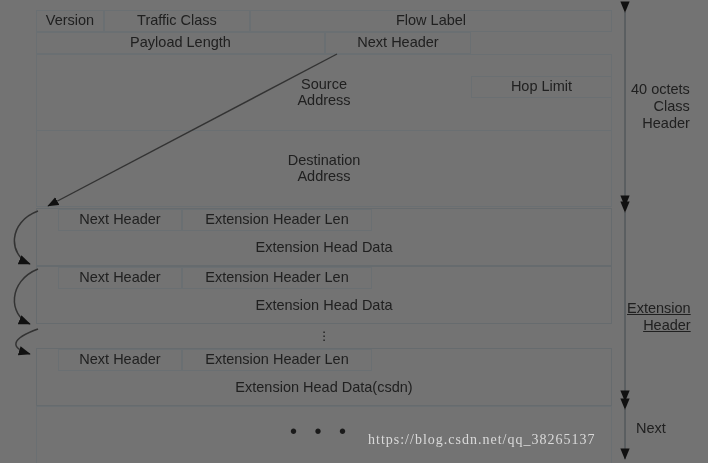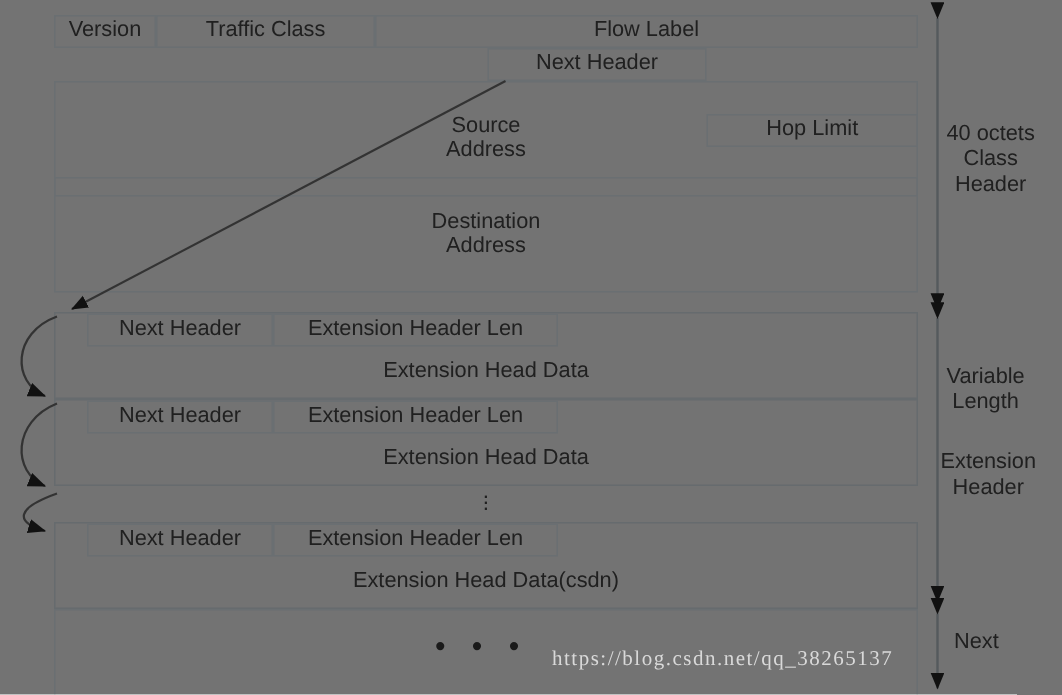--- a/index.html
+++ b/index.html
@@ -41,21 +41,21 @@
     justify-content: center;
   }
   .cell.multiline span { display: block; }
 
   
   .side-label {
     position: absolute;
     font-size: 14.5px;
     color: #202020;
     line-height: 1.18;
-    text-align: center;
+    text-align: right;
     white-space: nowrap;
   }
   .side-label span { display: block; }
 
   
   .vdots {
     position: absolute;
     font-size: 15px;
     color: #202020;
     letter-spacing: 0;
@@ -97,33 +97,36 @@
   <div class="cell bordered" style="left:36px; top:10px; width:68px; height:22px;">
     <span>Version</span>
   </div>
   <div class="cell bordered" style="left:104px; top:10px; width:146px; height:22px;text-align:right;">
     <span>Traffic Class</span>
   </div>
   <div class="cell bordered" style="left:250px; top:10px; width:362px; height:22px;">
     <span>Flow Label</span>
   </div>
 
+  <div class="cell bordered" style="left:36px; top:32px; width:289px; height:22px;">
+    <span>Payload Length</span>
+  </div>
   <div class="cell bordered" style="left:325px; top:32px; width:146px; height:22px;">
     <span>Next Header</span>
   </div>
   <div class="cell bordered" style="left:471px; top:32px; width:141px; height:22px;margin-top:44px;">
     <span>Hop Limit</span>
   </div>
 
   <div class="cell bordered multiline" style="left:36px; top:54px; width:576px; height:77px;">
     <span>Source</span>
     <span>Address</span>
   </div>
 
-  <div class="cell bordered multiline" style="left:36px; top:118px; width:576px; height:77px;">
+  <div class="cell bordered multiline" style="left:36px; top:130px; width:576px; height:77px;">
     <span>Destination</span>
     <span>Address</span>
   </div>
 
   <div class="box" style="left:36px; top:208px; width:576px; height:58px;"></div>
   <div class="cell bordered" style="left:58px; top:209px; width:124px; height:22px;">
     <span>Next Header</span>
   </div>
   <div class="cell bordered" style="left:182px; top:209px; width:190px; height:22px;">
     <span>Extension Header Len</span>
@@ -164,26 +167,22 @@
   <div class="hdots" style="left:290px; top:420px;">
     <span>• • •</span>
   </div>
 
   <div class="side-label" style="left:631px; top:81px;">
     <span>40 octets</span>
     <span>Class</span>
     <span>Header</span>
   </div>
 
-  <div class="side-label" style="left:631px; top:243px;">
-    <span>Variable</span>
-    <span>Length</span>
-  </div>
-
-  <div class="side-label" style="left:627px; top:300px;">
+
+  <div class="side-label" style="left:627px; top:300px;text-decoration:underline;">
     <span>Extension</span>
     <span>Header</span>
   </div>
 
   <div class="side-label" style="left:636px; top:420px;">
     <span>Next</span>
   </div>
 
   <div class="watermark" style="left:368px; top:432px;">
     <span>https://blog.csdn.net/qq_38265137</span>

